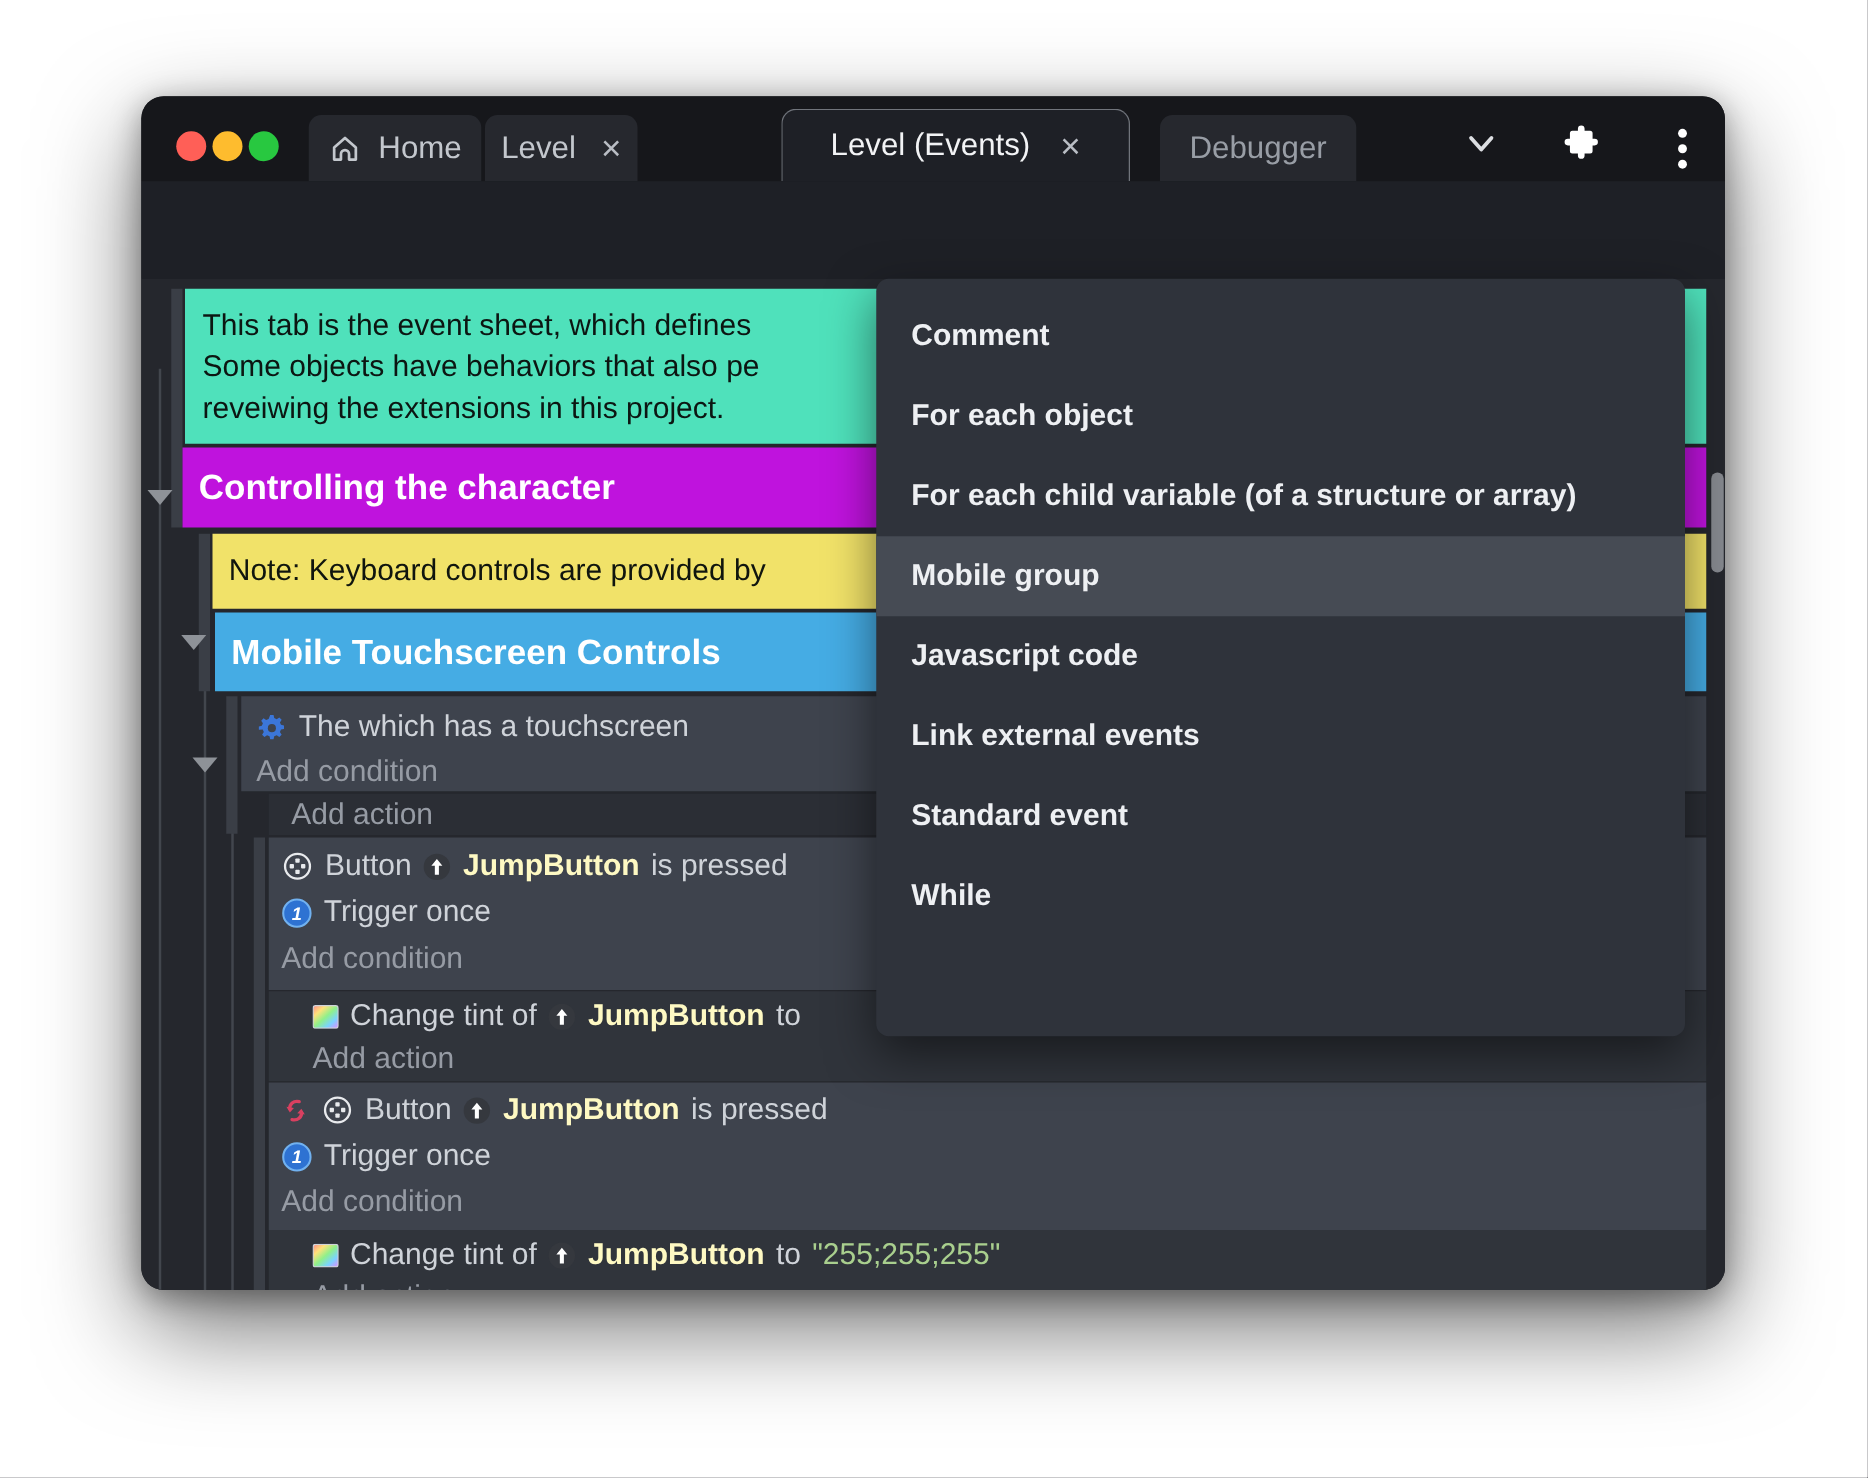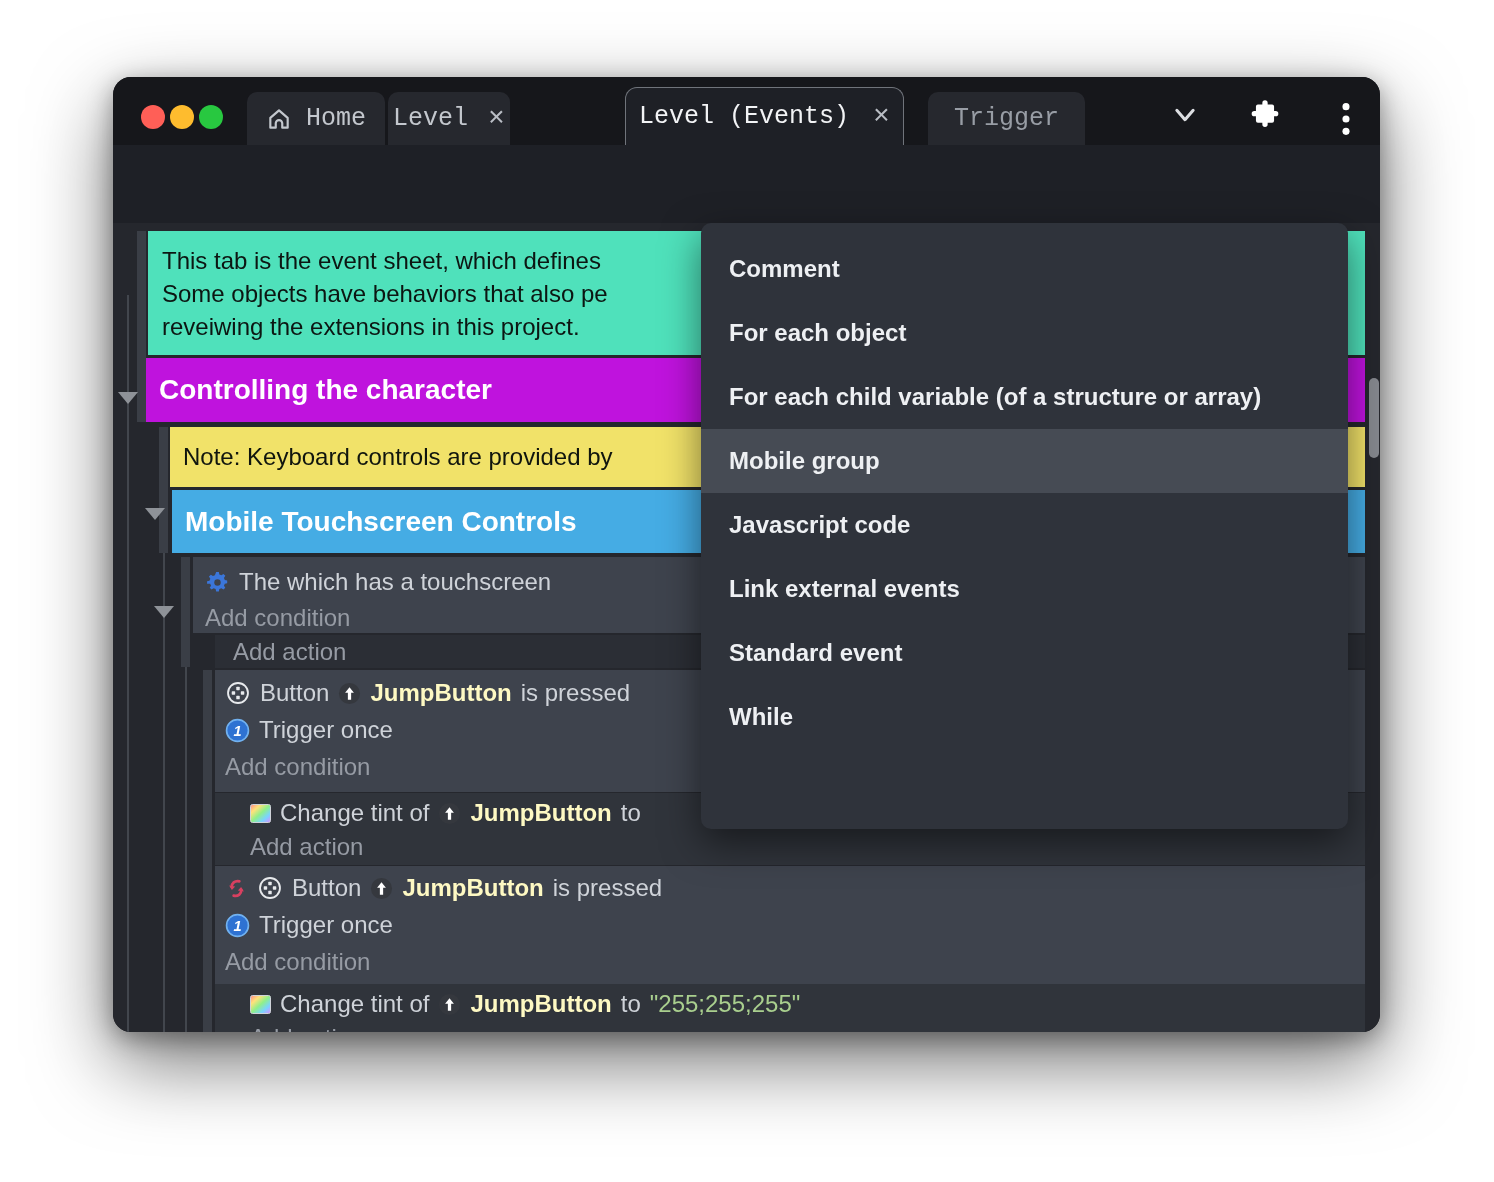--- a/index.html
+++ b/index.html
@@ -4,21 +4,21 @@
 <style>
   html,body{margin:0;padding:0;background:#ffffff;width:1494px;height:1182px;
     font-family:"Liberation Sans","DejaVu Sans",sans-serif;-webkit-font-smoothing:antialiased;}
   .abs{position:absolute;}
   .window{position:absolute;left:113px;top:77px;width:1267px;height:955px;background:#1b1d22;
     border-radius:18px;overflow:hidden;box-shadow:0 30px 80px rgba(0,0,0,.55),0 6px 24px rgba(0,0,0,.35);}
   
   .tabbar{position:absolute;left:0;top:0;width:1267px;height:68px;background:#16171b;}
   .light{position:absolute;top:28px;width:24px;height:24px;border-radius:50%;}
   .tab{position:absolute;top:15px;height:53px;background:#26282e;border-radius:10px 10px 0 0;
-    display:flex;align-items:center;justify-content:center;gap:14px;color:#c3c7cd;font-size:25px;font-family:Liberation Mono, monospace;}
+    display:flex;align-items:center;justify-content:center;gap:14px;color:#c3c7cd;font-size:25px;}
   .tab .close{color:#b9bdc4;font-size:28px;line-height:1;}
   .tab-active{top:10px;height:57px;background:#1e2026;border:1.5px solid #70747b;border-bottom:none;
     border-radius:12px 12px 0 0;color:#f2f3f5;}
   
   .toolbar{position:absolute;left:0;top:68px;width:1267px;height:78px;background:#1e2026;}
   .tbtn{position:absolute;display:flex;align-items:center;justify-content:center;}
   .sep{position:absolute;width:2px;background:#3b3e45;}
   .playgroup{position:absolute;left:440px;top:86px;width:144px;height:54px;border:1.5px solid #7c8089;
     border-radius:16px;display:flex;align-items:center;}
   .globebtn{position:absolute;left:599px;top:85px;width:90px;height:54px;background:#5b2ee1;
@@ -74,21 +74,21 @@
       <span>Level</span>
       <span class="close">×</span>
     </div>
 
     <div class="tab tab-active" style="left:512px;width:277px;gap:24px;">
       <span>Level (Events)</span>
       <span class="close">×</span>
     </div>
 
     <div class="tab" style="left:815px;width:157px;color:#989da5;">
-      <span>Trigger</span>
+      <span>Debugger</span>
     </div>
 
     <span class="icon abs" style="left:1058px;top:26px;">
       <svg width="28" height="24" viewBox="0 0 24 20" fill="none" stroke="#dcdee2" stroke-width="2.6" stroke-linecap="round" stroke-linejoin="round">
           <path d="M5 6l7 8 7-8"></path>
         </svg>
     </span>
     <span class="icon abs" style="left:1136px;top:22px;">
       <svg width="32" height="32" viewBox="0 0 24 24">
           <path fill="#ffffff" d="M10 3a2 2 0 0 1 4 0v1.2h3.3A1.5 1.5 0 0 1 18.8 5.7V9h1.2a2 2 0 0 1 0 4h-1.2v3.3a1.5 1.5 0 0 1-1.5 1.5H14V19a2 2 0 0 1-4 0v-1.2H6.7a1.5 1.5 0 0 1-1.5-1.5V13H4a2 2 0 0 1 0-4h1.2V5.7A1.5 1.5 0 0 1 6.7 4.2H10z"></path>

